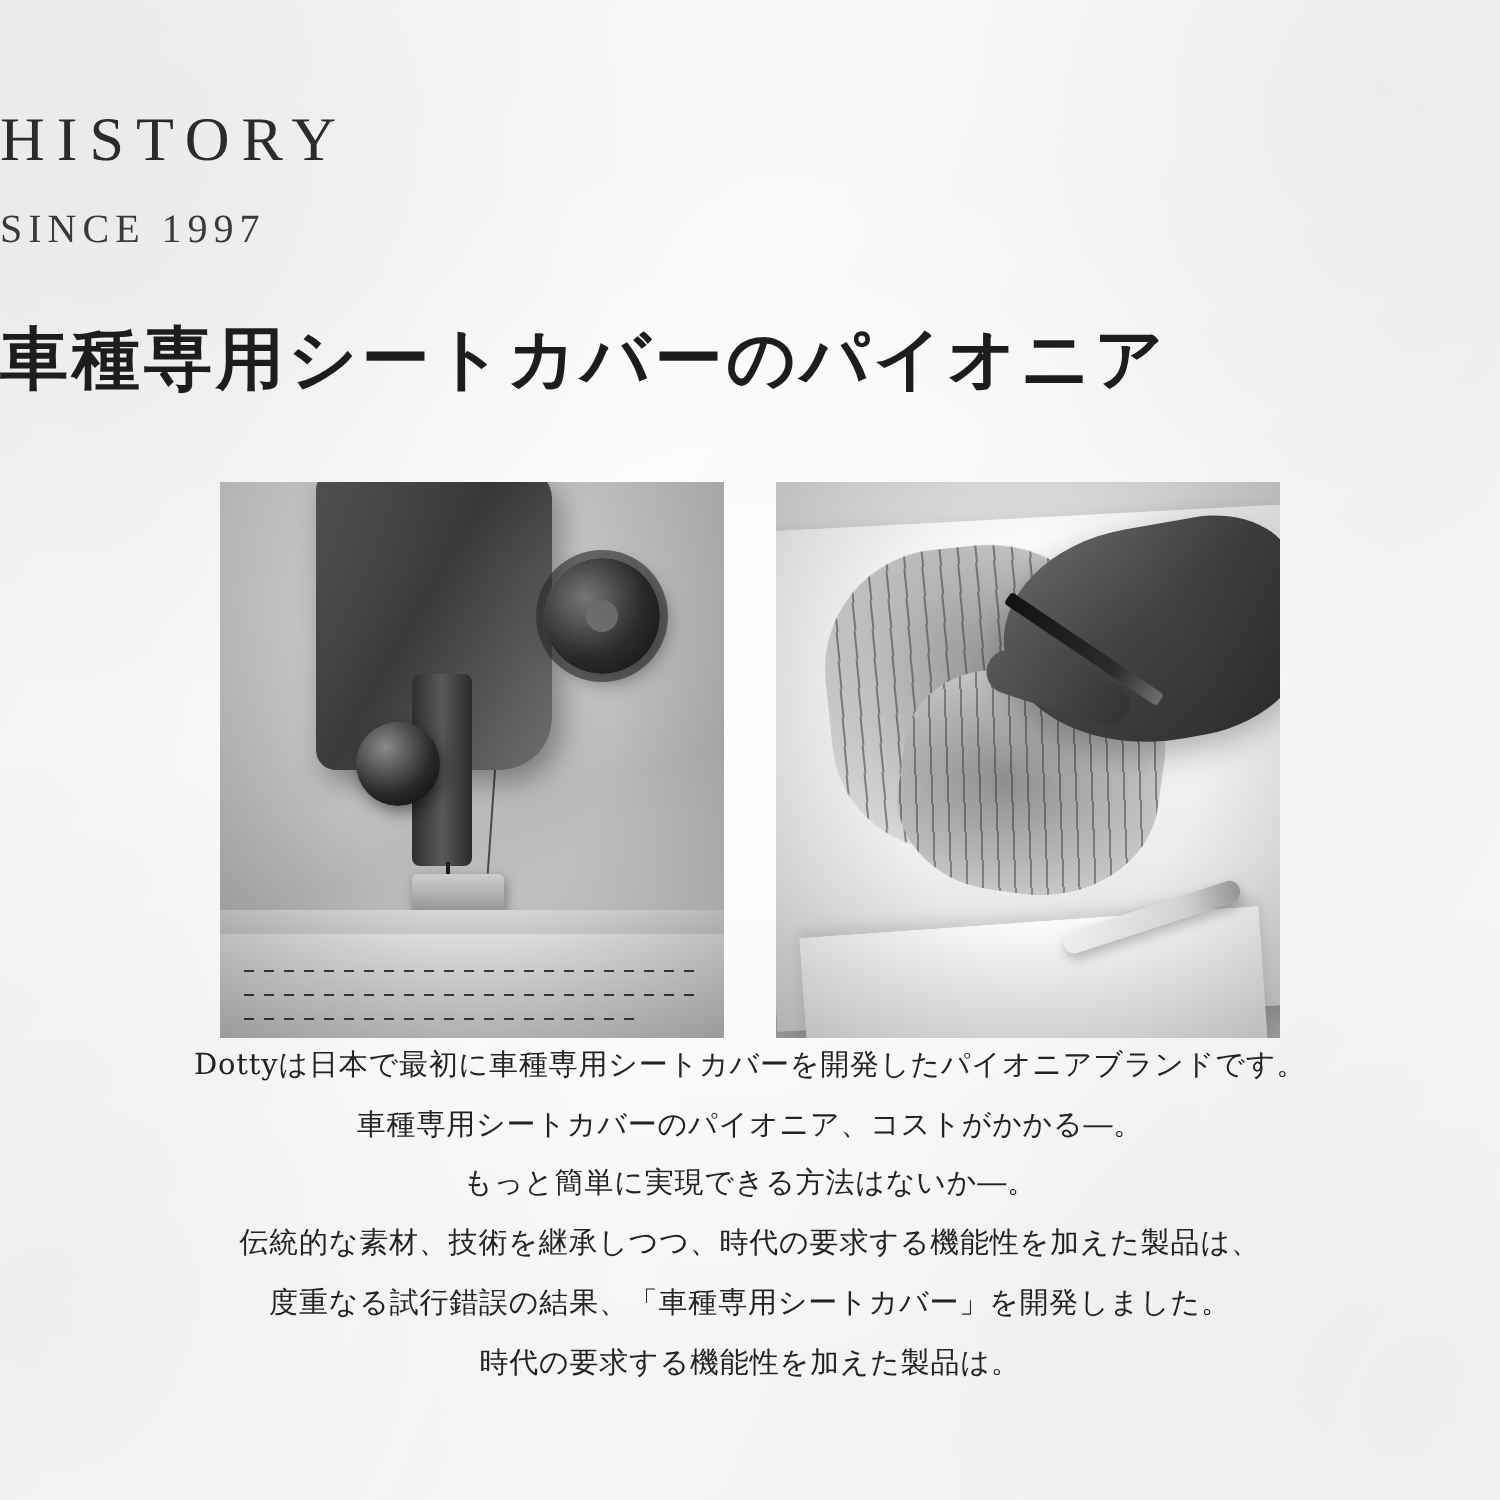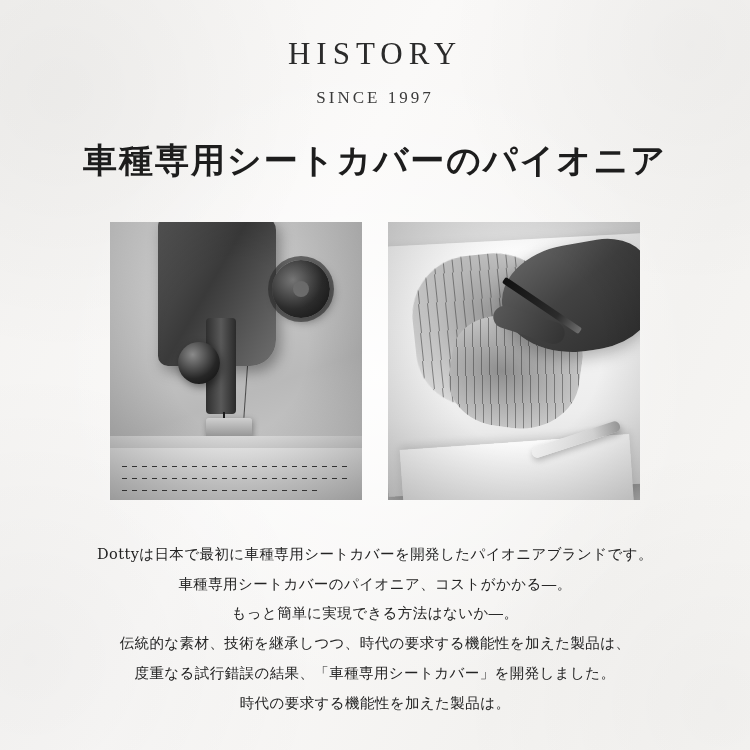--- a/index.html
+++ b/index.html
@@ -26,36 +26,35 @@
       radial-gradient(circle at 8% 12%, rgba(0,0,0,0.035) 0%, rgba(0,0,0,0) 28%),
       radial-gradient(circle at 92% 6%, rgba(0,0,0,0.030) 0%, rgba(0,0,0,0) 25%),
       radial-gradient(circle at 4% 88%, rgba(0,0,0,0.035) 0%, rgba(0,0,0,0) 30%),
       radial-gradient(circle at 96% 94%, rgba(0,0,0,0.030) 0%, rgba(0,0,0,0) 26%),
       radial-gradient(circle at 50% 50%, rgba(255,255,255,0.85) 0%, rgba(255,255,255,0) 60%),
       linear-gradient(115deg, #f2f1ef 0%, #faf9f8 40%, #f3f2f0 75%, #f8f7f5 100%);
     overflow: hidden;
   }
 
   .header {
-    text-align: center;
-    padding-top: 36px;
+    padding-top: 52px;
   }
 
   .title-en {
     font-size: 31px;
     letter-spacing: 6px;
     font-weight: 400;
     color: #2b2b2b;
     margin: 0;
     font-family: "Liberation Serif", serif;
   }
 
   .since {
     margin-top: 16px;
-    font-size: 17px;
+    font-size: 20px;
     letter-spacing: 3px;
     color: #3a3a3a;
     font-family: "Liberation Serif", serif;
   }
 
   .title-jp {
     margin-top: 30px;
     font-size: 34px;
     letter-spacing: 2px;
     color: #1d1d1d;
@@ -242,21 +241,20 @@
     background: linear-gradient(180deg, #fafafa, #e2e2e2);
     transform: rotate(-4deg);
     box-shadow: 0 -3px 8px rgba(0,0,0,0.12);
   }
   .sk-vign {
     position: absolute; inset: 0;
     background: radial-gradient(ellipse at 52% 45%, rgba(0,0,0,0) 45%, rgba(0,0,0,0.2) 100%);
   }
 
   .body-copy {
-    margin-top: 40px;
     text-align: center;
     font-family: "DejaVu Serif", serif;
     font-size: 14.5px;
     line-height: 2.05;
     color: #232323;
     letter-spacing: 0.4px;
   }
   .body-copy p {
     margin: 0;
   }

